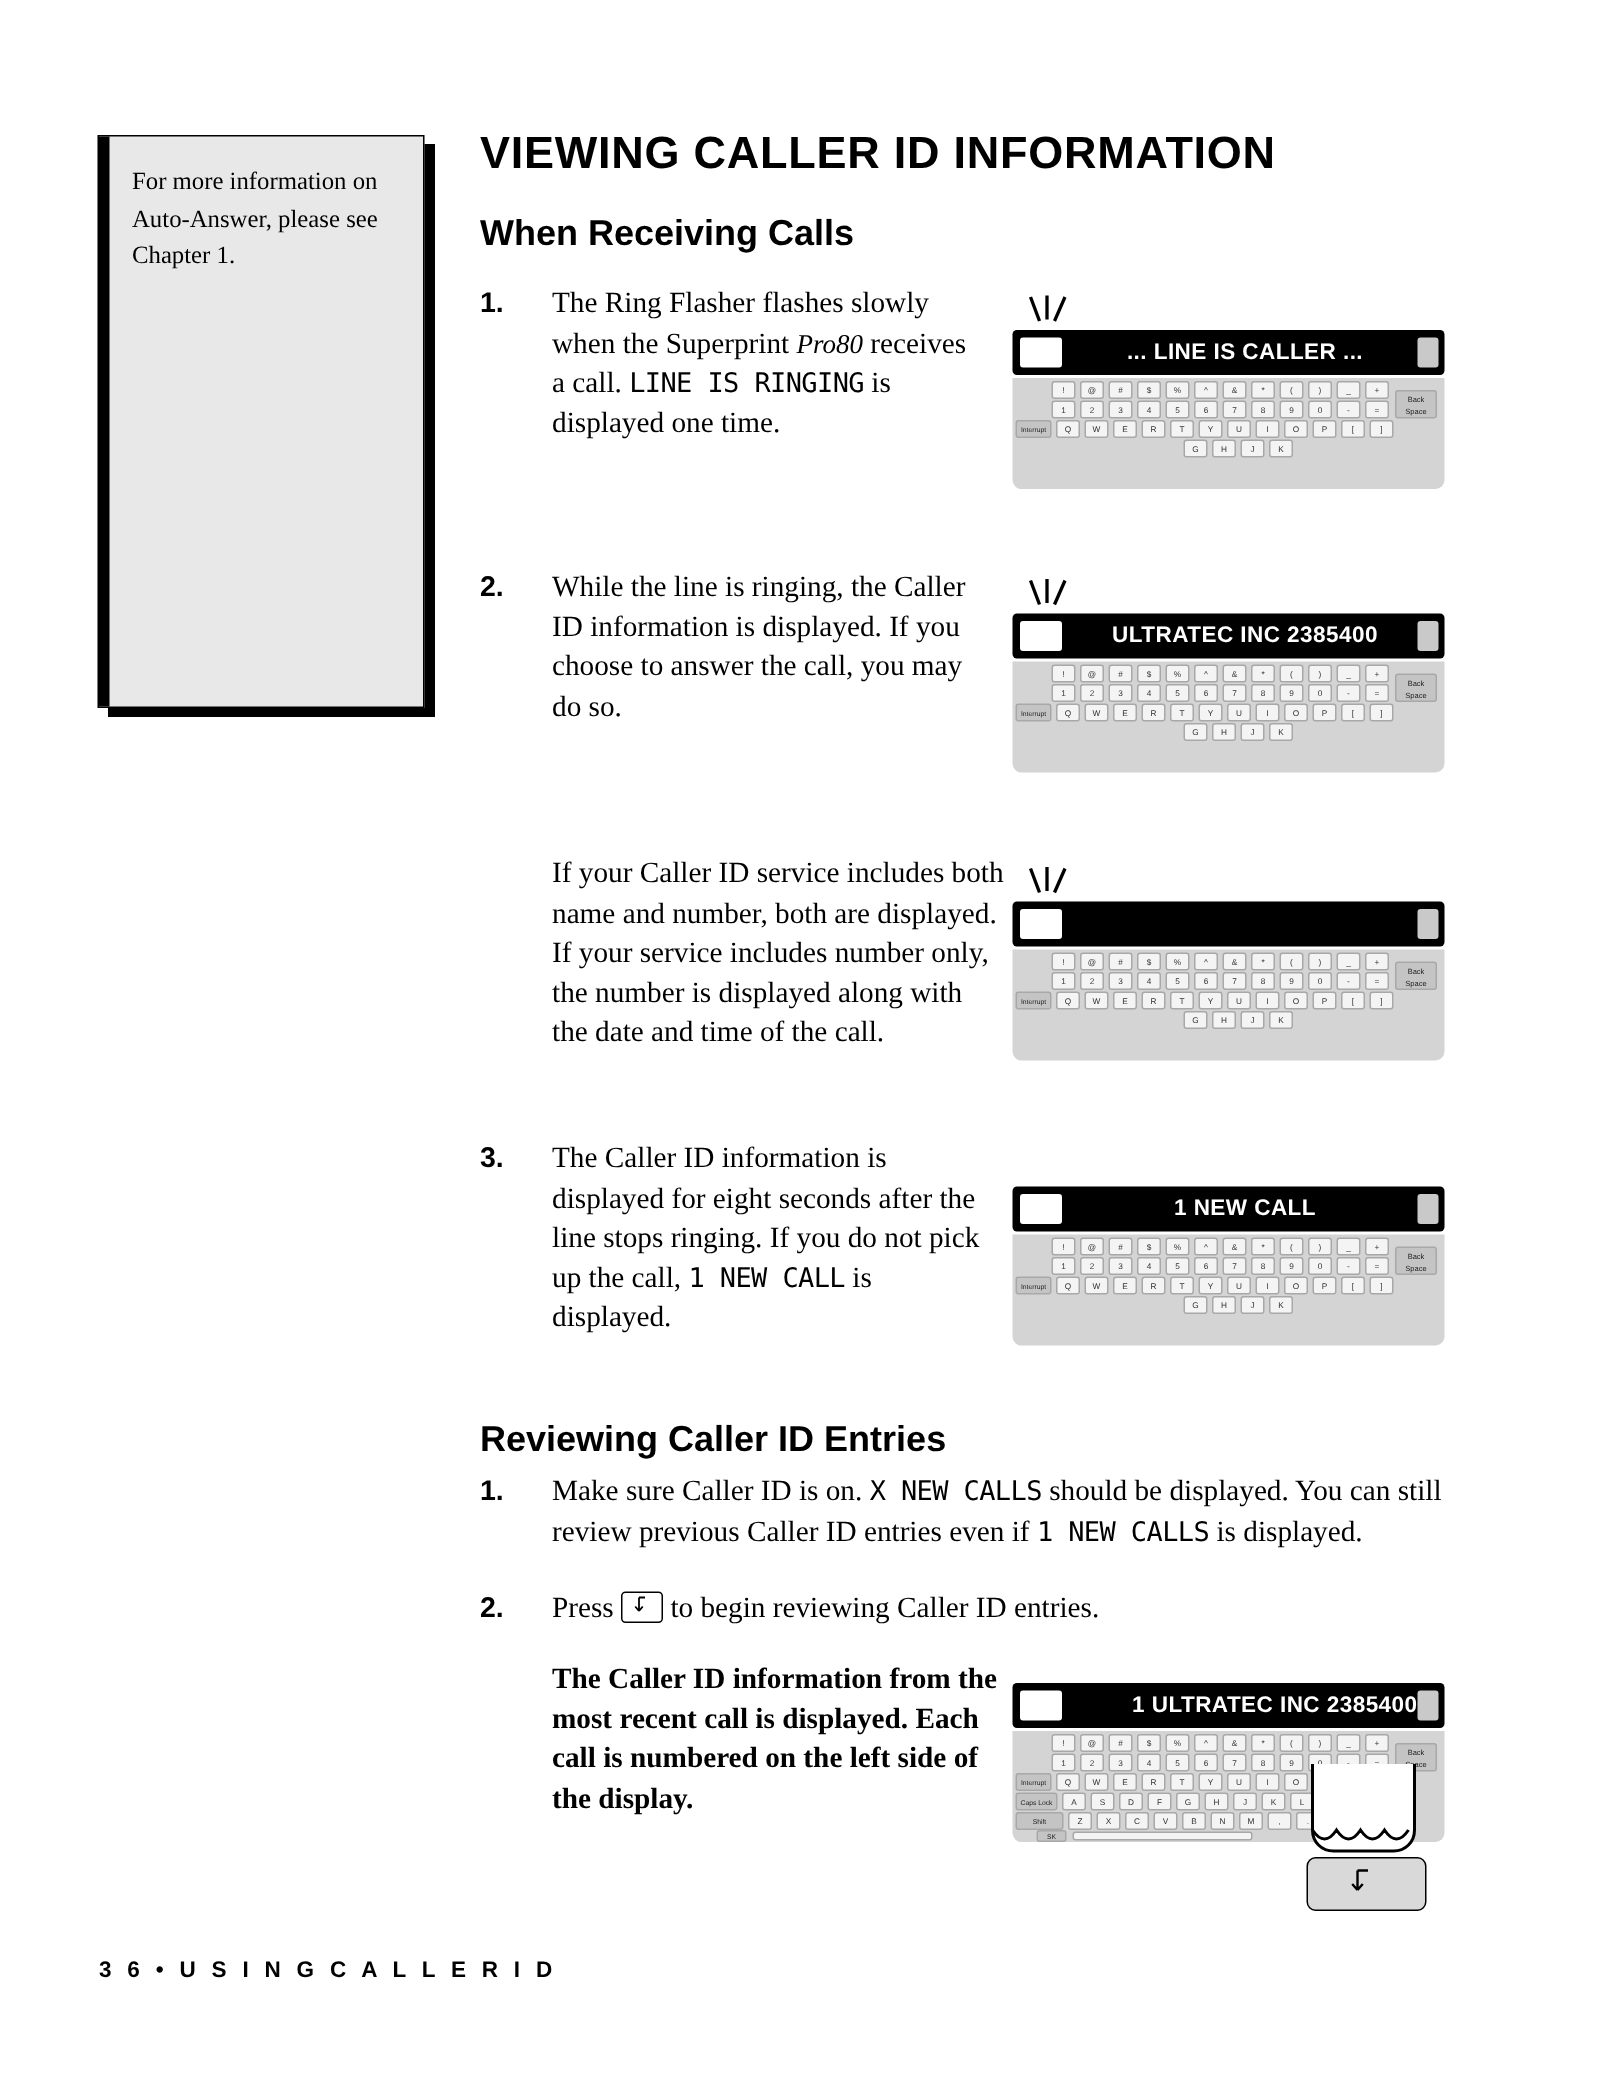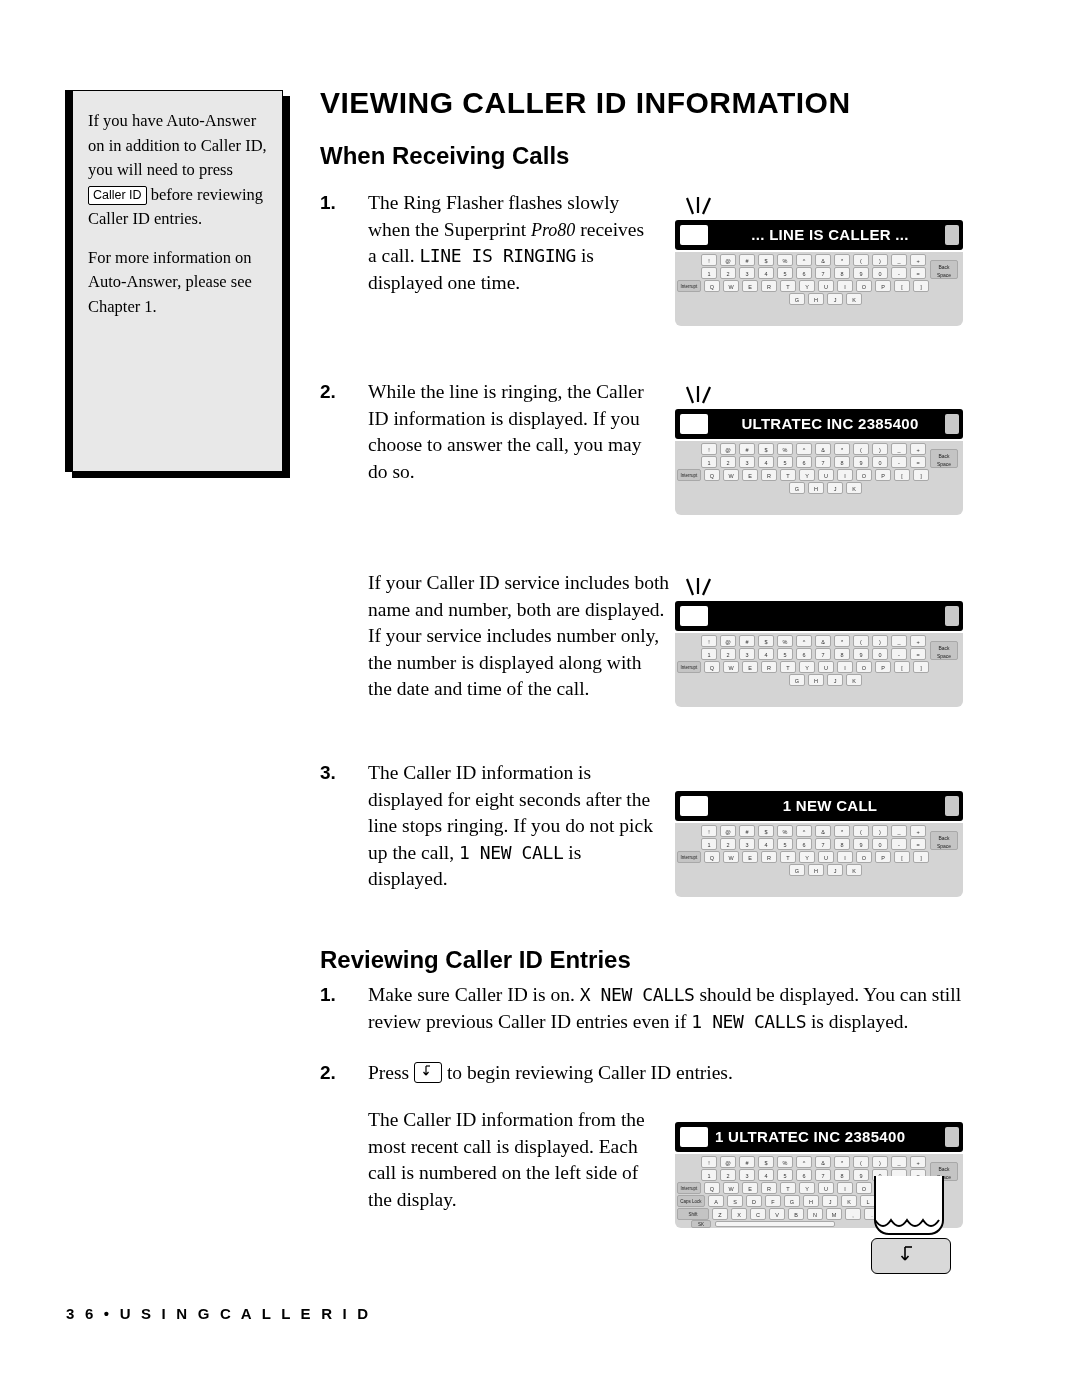--- a/index.html
+++ b/index.html
@@ -124,21 +124,21 @@
   }
   .ital { font-style: italic; font-size: 18px; }
 
   
   .s1  { left: 320px; top: 190px;  width: 330px; }
   .s2  { left: 320px; top: 379px;  width: 330px; }
   .s2b { left: 320px; top: 570px;  width: 350px; }
   .s3  { left: 320px; top: 760px;  width: 345px; }
   .r1  { left: 320px; top: 982px;  width: 645px; }
   .r2  { left: 320px; top: 1060px; width: 645px; }
-  .r2b { left: 320px; top: 1107px; width: 345px; }
+  .r2b { left: 320px; top: 1107px; width: 345px; font-weight: bold; }
 
   .arrow-key-inline {
     display: inline-block;
     border: 1px solid #000;
     border-radius: 3px;
     background: #fff;
     width: 26px;
     height: 19px;
     vertical-align: -4px;
     position: relative;
@@ -191,21 +191,21 @@
     line-height: 30px;
     color: #fff;
     font-family: "Liberation Sans", sans-serif;
     font-weight: bold;
     font-size: 15px;
     text-align: center;
     letter-spacing: 0.3px;
     white-space: nowrap;
     overflow: hidden;
   }
-  .lcd-text.left { text-align: left; }
+  .lcd-text.left { text-align: right; }
   .lcd-right-tab {
     position: absolute;
     right: 4px;
     top: 5px;
     width: 14px;
     height: 20px;
     background: #c9c9c9;
     border-radius: 2px;
   }
 
@@ -272,25 +272,20 @@
 </style>
 </head>
 <body>
 
 <div class="page-title">VIEWING CALLER ID INFORMATION</div>
 
 <div class="sidebar-shadow"></div>
 <div class="sidebar">
   <div class="sidebar-bar"></div>
   <div class="sidebar-inner">
-    <div class="sidebar-para">
-      <span>If you have Auto-Answer on in addition to Caller ID, you will need to press</span>
-      <span class="key-inline">Caller ID</span>
-      <span>before reviewing Caller ID entries.</span>
-    </div>
     <div class="sidebar-para">For more information on Auto-Answer, please see Chapter 1.</div>
   </div>
 </div>
 
 <div class="section-head sh-receiving">When Receiving Calls</div>
 <div class="section-head sh-reviewing">Reviewing Caller ID Entries</div>
 
 <div class="step s1">
   <span class="num">1.</span>
   <div class="body">

